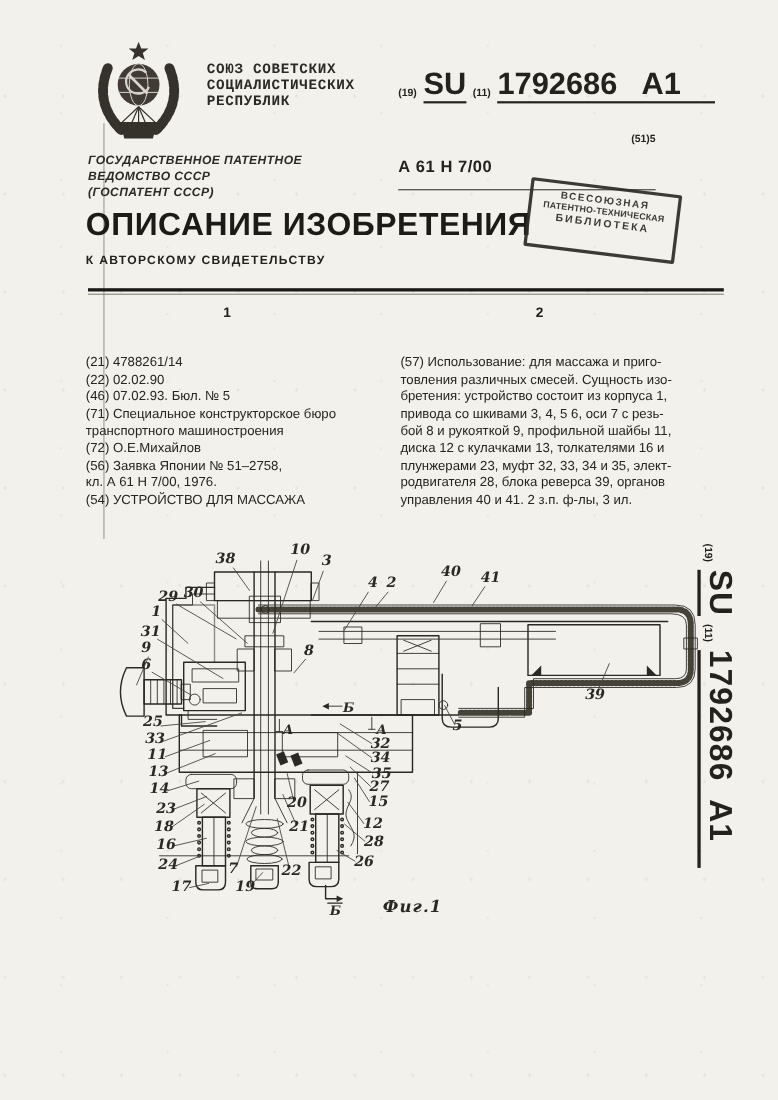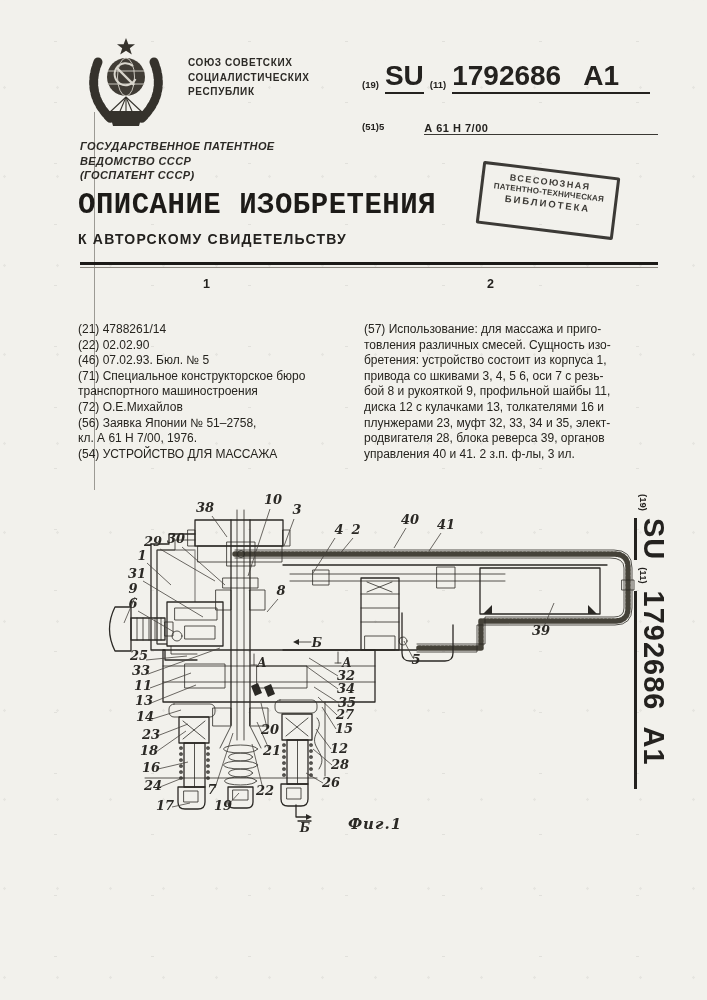--- a/index.html
+++ b/index.html
@@ -10,38 +10,38 @@
                      radial-gradient(#0000000d 1px, transparent 1.2px);
     background-size:97px 61px, 53px 89px;
     background-position:7px 11px, 31px 43px;
     font-family:"Liberation Sans", sans-serif;
     color:#24221f;
   }
   .abs{position:absolute;}
   .pre{white-space:pre-line;}
 
   
-  .country{left:188px;top:56px;font-size:10px;line-height:14.5px;letter-spacing:.6px;font-weight:bold;color:#2c2a26;}
+  .country{left:188px;top:56px;font-size:13px;line-height:14.5px;letter-spacing:.6px;font-weight:bold;color:#2c2a26;font-family:Liberation Mono, monospace;}
   .office{left:80px;top:139px;font-size:11px;line-height:14.5px;letter-spacing:.4px;font-weight:bold;color:#2c2a26;font-style:italic;}
   .vline{left:94px;top:112px;width:1px;height:378px;background:#55524c;opacity:.55;}
 
   .pubnum{left:362px;top:62px;display:flex;align-items:flex-end;gap:6px;}
   .code-sm{font-size:9.5px;font-weight:bold;padding-bottom:4px;}
   .big{font-size:28px;font-weight:bold;line-height:1;}
   .u{border-bottom:2.5px solid #24221f;padding-bottom:2px;}
   .numwrap{display:inline-flex;min-width:198px;}
   .gap20{display:inline-block;width:22px;}
 
-  .ipc{left:362px;top:121px;display:flex;align-items:flex-end;gap:8px;}
+  .ipc{left:362px;top:121px;display:flex;align-items:flex-end;gap:8px;flex-direction:column;}
   .ipc .code-sm{padding-bottom:3px;}
-  .ipc-u{display:inline-block;min-width:234px;border-bottom:1.5px solid #3a3833;padding-bottom:0;
-         font-size:11px;font-weight:bold;letter-spacing:.5px;margin-left:32px;}
-
-  .doc-title{left:78px;top:189px;font-size:29px;font-weight:bold;letter-spacing:.5px;color:#1d1b18;font-family:Liberation Mono, monospace;}
-  .doc-sub{left:78px;top:231px;font-size:14px;font-weight:bold;letter-spacing:1.2px;}
+  .ipc-u{display:inline-block;min-width:234px;border-bottom:1.5px solid #3a3833;padding-bottom:12px;
+         font-size:15px;font-weight:bold;letter-spacing:.5px;}
+
+  .doc-title{left:78px;top:189px;font-size:29px;font-weight:bold;letter-spacing:.5px;color:#1d1b18;}
+  .doc-sub{left:78px;top:231px;font-size:11px;font-weight:bold;letter-spacing:1.2px;}
 
   .stamp{left:479px;top:169px;width:132px;height:52px;transform:rotate(7deg);
          border:3px solid #2f2d29;border-radius:2px;text-align:center;color:#2f2d29;
          padding-top:5px;opacity:.93;}
   .stamp div{font-weight:bold;}
   .st1{font-size:9px;letter-spacing:1.5px;}
   .st2{font-size:8px;letter-spacing:.2px;margin-top:1px;}
   .st3{font-size:9.5px;letter-spacing:2px;margin-top:1px;}
 
   .rule-a{left:80px;top:262px;width:578px;height:3px;background:#1c1a17;}

